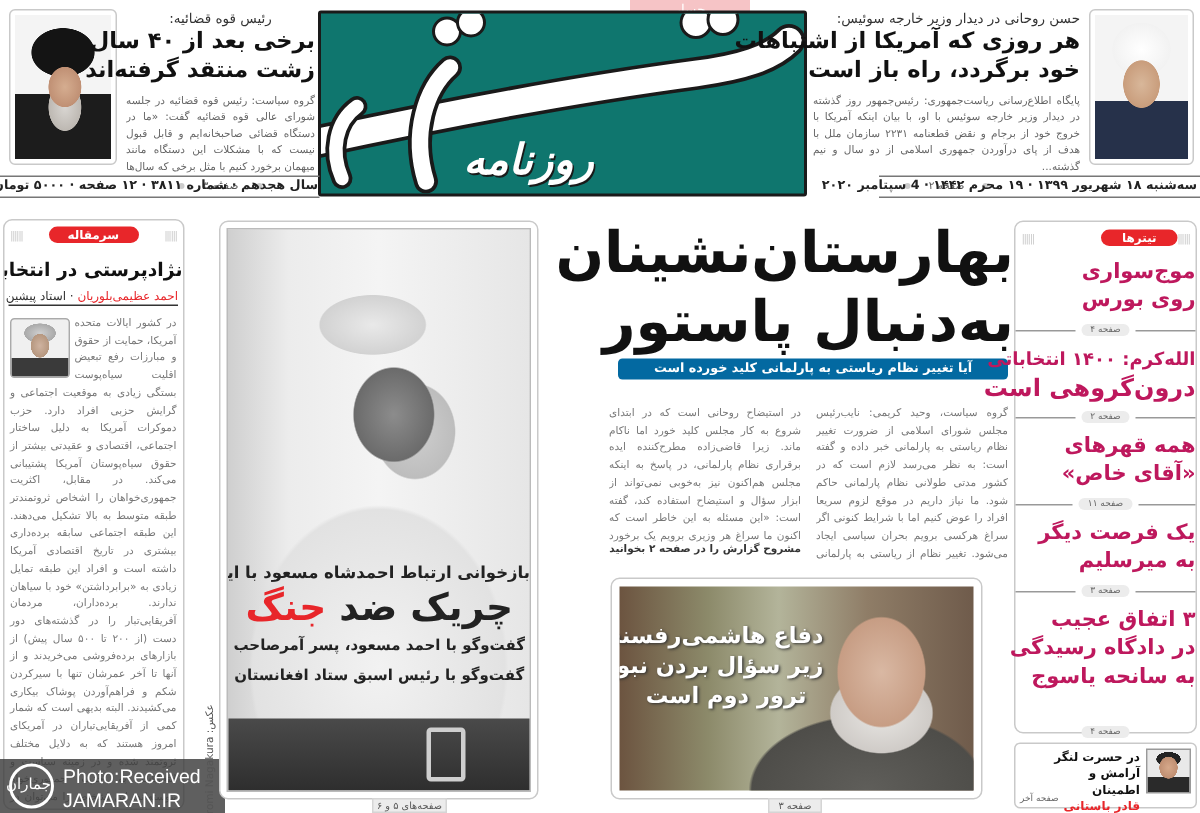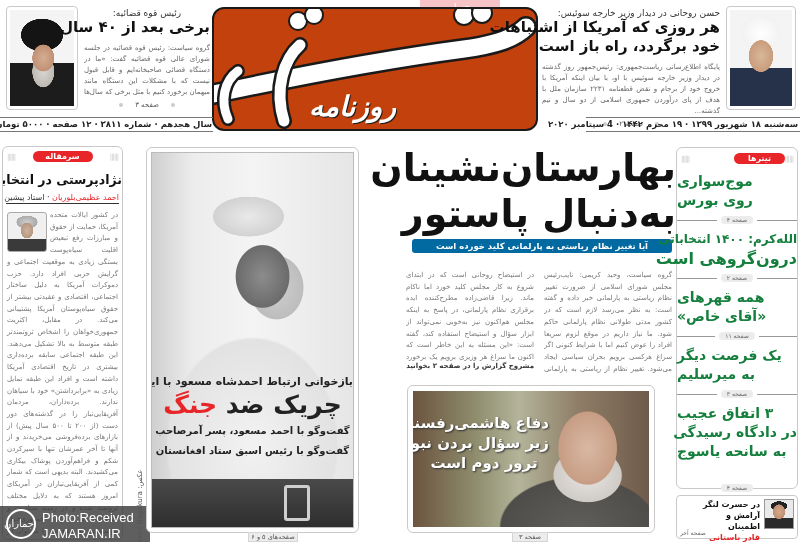--- a/index.html
+++ b/index.html
@@ -3,21 +3,21 @@
 <meta charset="utf-8">
 <style>
   * { box-sizing: border-box; margin: 0; padding: 0; }
   html, body { width: 800px; height: 542px; overflow: hidden; background: #ffffff; }
   body { font-family: "DejaVu Sans", sans-serif; color: #1a1a1a; position: relative; direction: rtl; }
   .abs { position: absolute; }
 
   
   .masthead {
     left: 212px; top: 7px; width: 326px; height: 124px;
-    background: #c2410c; border: 2px solid #1a1a1a; border-radius: 12px;
+    background: #0f766e; border: 2px solid #1a1a1a; border-radius: 2px;
     overflow: hidden;
   }
   .logo-svg { position: absolute; left: 0; top: 0; }
   .logo-sub {
     position: absolute; left: 95px; bottom: 6px;
     font-family: "DejaVu Serif", serif; font-weight: bold; font-style: italic;
     font-size: 28px; color: #ffffff; letter-spacing: 1px;
     text-shadow: 1px 1px 0 #1a1a1a;
   }
   .top-tab {
@@ -87,21 +87,21 @@
 
   .photo-hashemi {
     background:
       radial-gradient(ellipse 48px 60px at 74% 42%, #d9b8a3 0%, #c79d84 60%, transparent 62%),
       radial-gradient(ellipse 56px 44px at 74% 62%, #e8e6e3 0%, #cfcbc7 60%, transparent 62%),
       radial-gradient(ellipse 110px 70px at 70% 100%, #5f5e5a 0%, #4e4d49 70%, transparent 72%),
       linear-gradient(90deg, #6c5440 0%, #8c8a6a 25%, #b3b49a 45%, #8f7d67 70%, #6f5b4b 100%);
   }
   .hashemi-text { font-size: 15px; font-weight: bold; color: #fff; text-align: center; line-height: 20px; white-space: nowrap; text-shadow: 1px 1px 2px #333; }
 
-  .news-item { font-size: 14px; font-weight: bold; color: #15803d; text-align: left; line-height: 19px; white-space: nowrap; }
+  .news-item { font-size: 14px; font-weight: bold; color: #be185d; text-align: right; line-height: 19px; white-space: nowrap; }
   .divider-tag { display: flex; align-items: center; gap: 4px; }
   .divider-tag .line { flex: 1; height: 1px; background: #999; }
   .divider-tag .tag { font-size: 6px; color: #666; background: #ececec; padding: 0 6px; height: 8px; line-height: 8px; border-radius: 4px; }
 
   .watermark { left: 0; top: 506px; width: 150px; height: 36px; background: rgba(60,60,60,0.82); }
   .wm-logo { position: absolute; left: 6px; top: 3px; width: 30px; height: 30px; border: 2px solid #fff; border-radius: 50%; color: #fff; font-size: 10px; text-align: center; line-height: 26px; }
   .wm-line1 { position: absolute; left: 42px; top: 4px; font-family: "Liberation Sans", sans-serif; font-size: 13px; color: #fff; direction: ltr; white-space: nowrap; }
   .wm-line2 { position: absolute; left: 42px; top: 20px; font-family: "Liberation Sans", sans-serif; font-size: 13px; color: #fff; direction: ltr; white-space: nowrap; }
 
   .col-author-box { border: 1px solid #c9c9c9; border-radius: 4px; }
@@ -145,20 +145,21 @@
     <span class="dot"></span><span>صفحه ۲</span><span class="dot"></span>
   </div>
 </div>
 
 <div class="abs teaser-photo" style="left:6px; top:6px; width:72px; height:104px;">
     <div class="ph ph-raisi"></div>
   </div>
 <div class="abs" style="left:84px; top:8px; width:126px;">
   <div class="teaser-kicker" style="text-align:center;">رئیس قوه قضائیه:</div>
   <div class="teaser-head" style="text-align:center;">برخی بعد از ۴۰ سال</div>
+  <div class="teaser-head" style="text-align:center;">زشت منتقد گرفته‌اند</div>
   <div class="teaser-body" style="margin-top:6px; height:56px; overflow:hidden;">گروه سیاست: رئیس قوه قضائیه در جلسه شورای عالی قوه قضائیه گفت: «ما در دستگاه قضائی صاحبخانه‌ایم و قابل قبول نیست که با مشکلات این دستگاه مانند میهمان برخورد کنیم با مثل برخی که سال‌ها در نظام مسئولیت داشتند...</div>
   <div class="teaser-page" style="text-align:center; margin-top:2px;">
     <span class="dot"></span><span>صفحه ۳</span><span class="dot"></span>
   </div>
 </div>
 
 <div class="abs hrule" style="left:0; top:117px; width:213px;"></div>
 <div class="abs hrule" style="left:0; top:131px; width:213px;"></div>
 <div class="abs dateline" style="left:2px; top:119px; width:210px; text-align:left; direction:rtl;">سال هجدهم · شماره ۳۸۱۱ · ۱۲ صفحه · ۵۰۰۰ تومان</div>
 

